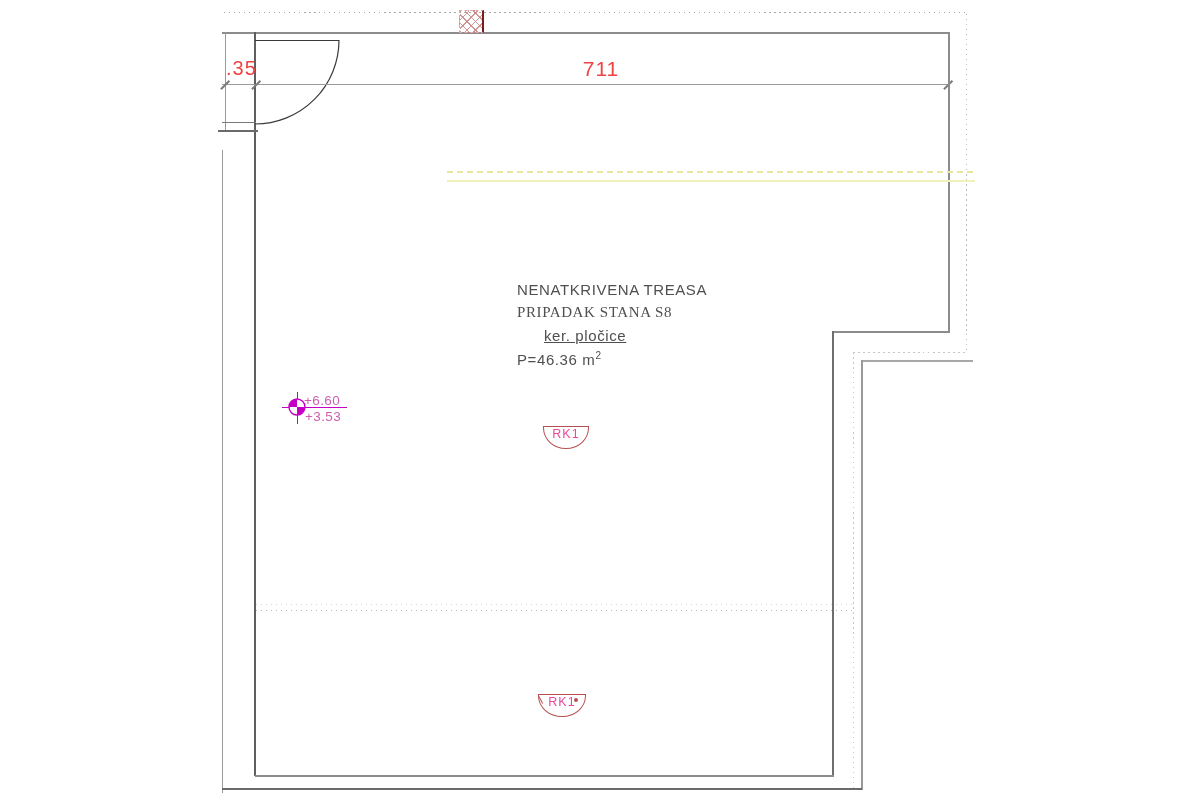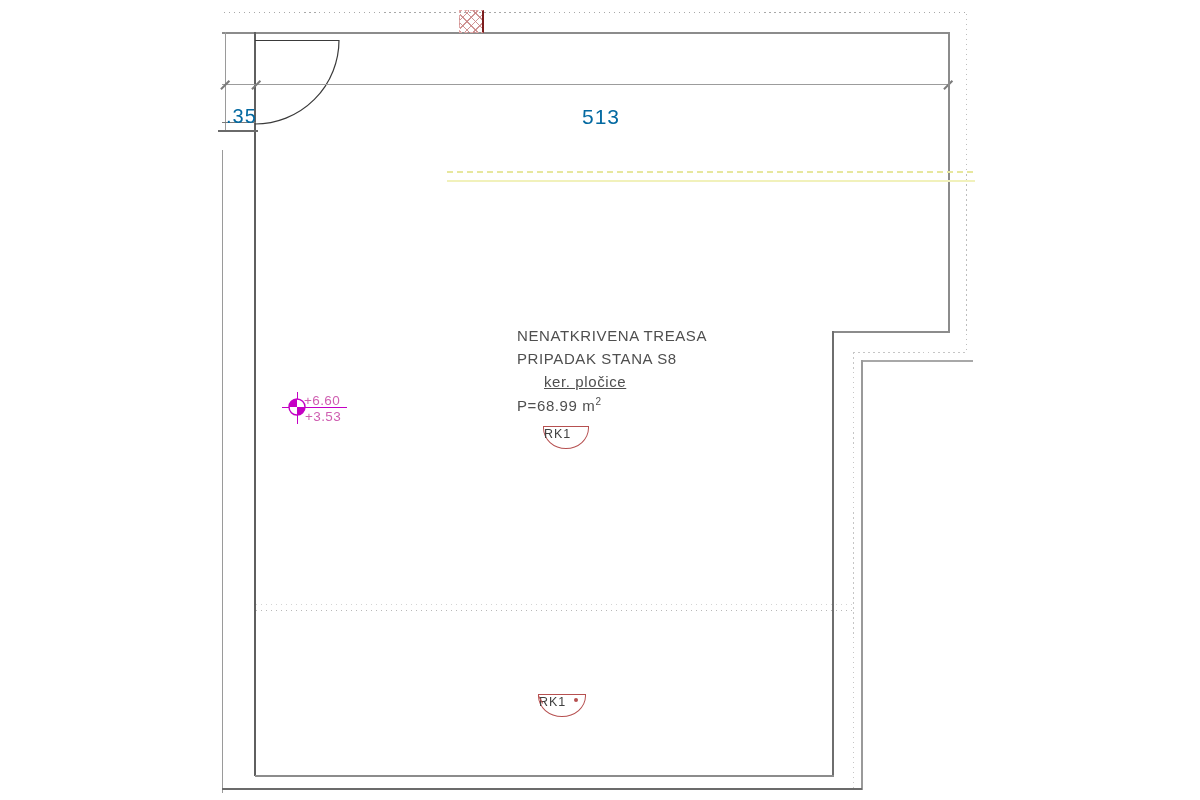--- a/index.html
+++ b/index.html
@@ -3,27 +3,27 @@
 <meta charset="utf-8">
 <style>
   html,body{margin:0;padding:0;background:#fff;}
   .plan{position:relative;width:1200px;height:800px;background:#ffffff;overflow:hidden;
         font-family:"Liberation Sans",sans-serif;}
   .ln{position:absolute;}
   
   .dot-h{height:1px;background-image:repeating-linear-gradient(90deg,var(--c,#b4b4b4) 0 1.5px,transparent 1.5px 5px);}
   .dot-v{width:1px;background-image:repeating-linear-gradient(180deg,var(--c,#b4b4b4) 0 1.5px,transparent 1.5px 5px);}
   .tick{position:absolute;width:12px;height:1.5px;background:#7a7a7a;transform:rotate(-45deg);}
-  .dimtext{position:absolute;color:#0369a1;font-size:21px;letter-spacing:1px;margin-top:48px;}
-  .room-line{position:absolute;color:#4f4f4f;font-size:15px;letter-spacing:.6px;white-space:pre;margin-top:46px;}
+  .dimtext{position:absolute;color:#ef4444;font-size:21px;letter-spacing:1px;}
+  .room-line{position:absolute;color:#4f4f4f;font-size:15px;letter-spacing:.6px;white-space:pre;}
   .room-line sup{font-size:10px;}
   .elev-text{position:absolute;color:#cf5fb1;font-size:13.5px;letter-spacing:.4px;line-height:13px;}
   .bowl{position:absolute;border:1.2px solid #b65050;
         border-radius:0 0 55% 55% / 0 0 100% 100%;
-        color:#404040;font-size:12.5px;letter-spacing:1px;text-align:left;line-height:15px;}
+        color:#ec4899;font-size:12.5px;letter-spacing:1px;text-align:center;line-height:15px;}
   .hatch{position:absolute;left:459px;top:10px;width:25px;height:23px;box-sizing:border-box;
          background-image:
            repeating-linear-gradient(45deg,rgba(199,130,130,.85) 0 1px,transparent 1px 6px),
            repeating-linear-gradient(135deg,rgba(199,130,130,.85) 0 1px,transparent 1px 6px);
          border:1px dashed #dfa8a8;border-right:2px solid #7c1d1d;}
   .dot{position:absolute;width:4px;height:4px;border-radius:50%;background:#b65050;}
 </style>
 </head>
 <body>
 
@@ -43,21 +43,21 @@
 
   <div class="ln" style="left:255px;top:40px;width:84px;height:1px;background:#3a3a3a;"></div>
   <svg style="position:absolute;left:255px;top:40px;" width="86" height="86" viewBox="0 0 86 86">
     <path d="M 84 0 A 84 84 0 0 1 0 84" fill="none" stroke="#3a3a3a" stroke-width="1.2"></path>
   </svg>
 
   <div class="ln" style="left:222px;top:84px;width:727px;height:1px;background:#9c9c9c;"></div>
   <div class="tick" style="left:219px;top:84px;"></div>
   <div class="tick" style="left:250px;top:84px;"></div>
   <div class="tick" style="left:942px;top:84px;"></div>
-  <div class="dimtext" style="left:570px;top:57px;width:62px;text-align:center;">513</div>
+  <div class="dimtext" style="left:570px;top:57px;width:62px;text-align:center;">711</div>
   <div class="dimtext" style="left:226px;top:57px;font-size:20px;">.35</div>
 
   <div class="ln dot-v" style="left:966px;top:14px;height:338px;--c:#bdbdbd;"></div>
   <div class="ln" style="left:948px;top:32px;width:2px;height:301px;background:#8c8c8c;"></div>
 
   <div class="ln" style="left:833px;top:331px;width:117px;height:2px;background:#8c8c8c;"></div>
   <div class="ln" style="left:832px;top:331px;width:2px;height:446px;background:#6e6e6e;"></div>
   <div class="ln dot-h" style="left:853px;top:352px;width:113px;--c:#c6c6c6;"></div>
   <div class="ln" style="left:861px;top:360px;width:112px;height:2px;background:#a8a8a8;"></div>
   <div class="ln dot-v" style="left:853px;top:352px;height:440px;--c:#c6c6c6;"></div>
@@ -68,23 +68,23 @@
 
   <div class="ln dot-h" style="left:256px;top:604px;width:598px;--c:#d4d4d4;"></div>
   <div class="ln dot-h" style="left:256px;top:610px;width:598px;--c:#b8b8b8;"></div>
 
   <div class="ln" style="left:447px;top:171px;width:528px;height:2px;background-image:repeating-linear-gradient(90deg,#e7e79e 0 6px,transparent 6px 10px);"></div>
   <div class="ln" style="left:447px;top:180px;width:528px;height:2px;background:#f1f1bb;"></div>
 
   <div class="hatch"></div>
 
   <div class="room-line" style="left:517px;top:281px;">NENATKRIVENA TREASA</div>
-  <div class="room-line" style="left:517px;top:304px;">PRIPADAK STANA S8</div>
+  <div class="room-line" style="left:517px;top:304px;font-family:Liberation Serif, serif;">PRIPADAK STANA S8</div>
   <div class="room-line" style="left:544px;top:327px;text-decoration:underline;">ker. pločice</div>
-  <div class="room-line" style="left:517px;top:350px;"><span>P=68.99 m</span><sup>2</sup></div>
+  <div class="room-line" style="left:517px;top:350px;"><span>P=46.36 m</span><sup>2</sup></div>
 
   <div class="ln" style="left:282px;top:407px;width:65px;height:1px;background:#c400c4;"></div>
   <div class="ln" style="left:297px;top:392px;width:1px;height:32px;background:#c400c4;"></div>
   <svg style="position:absolute;left:287px;top:397px;" width="20" height="20" viewBox="0 0 20 20">
     <circle cx="10" cy="10" r="8" fill="#ffffff" stroke="#c400c4" stroke-width="1.4"></circle>
     <path d="M10 10 L10 2 A8 8 0 0 0 2 10 Z" fill="#c400c4"></path>
     <path d="M10 10 L10 18 A8 8 0 0 0 18 10 Z" fill="#c400c4"></path>
   </svg>
   <div class="elev-text" style="left:304px;top:394px;">+6.60</div>
   <div class="elev-text" style="left:305px;top:410px;">+3.53</div>

